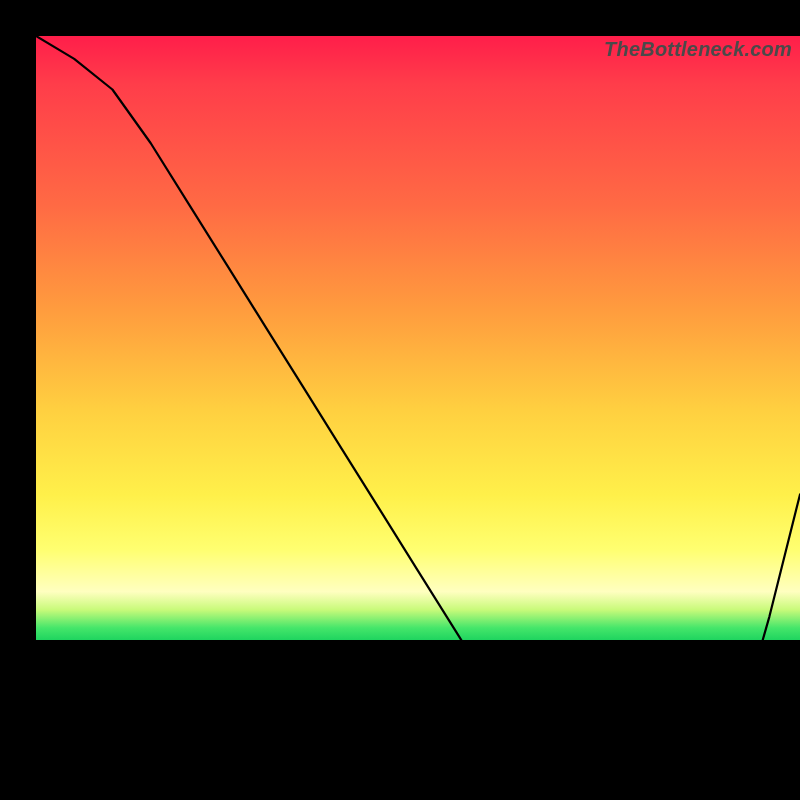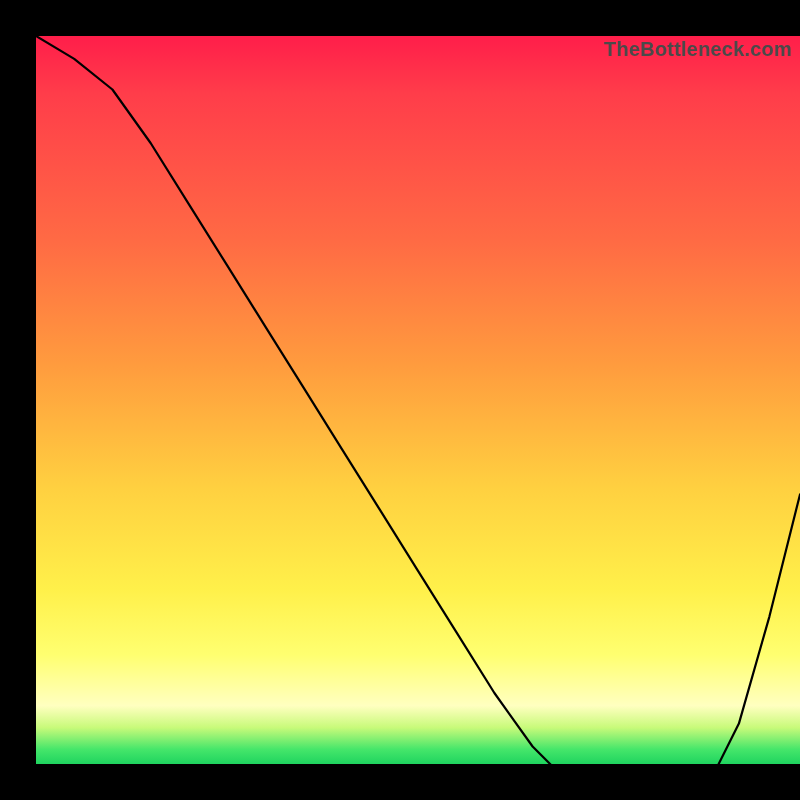--- a/index.html
+++ b/index.html
@@ -17,22 +17,23 @@
     top: 18px;
     width: 764px;
     height: 764px;
     background: #000;
   }
   .plot-area {
     position: absolute;
     left: 18px;
     top: 18px;
     width: 764px;
-    height: 728px;
+    height: 604px;
     overflow: hidden;
+    font-style: italic;
   }
   .gradient-fill {
     position: absolute;
     inset: 0;
     
     background: linear-gradient(
       to bottom,
       #ff1e4a 0%,
       #ff3d4a 8%,
       #ff6a44 28%,

